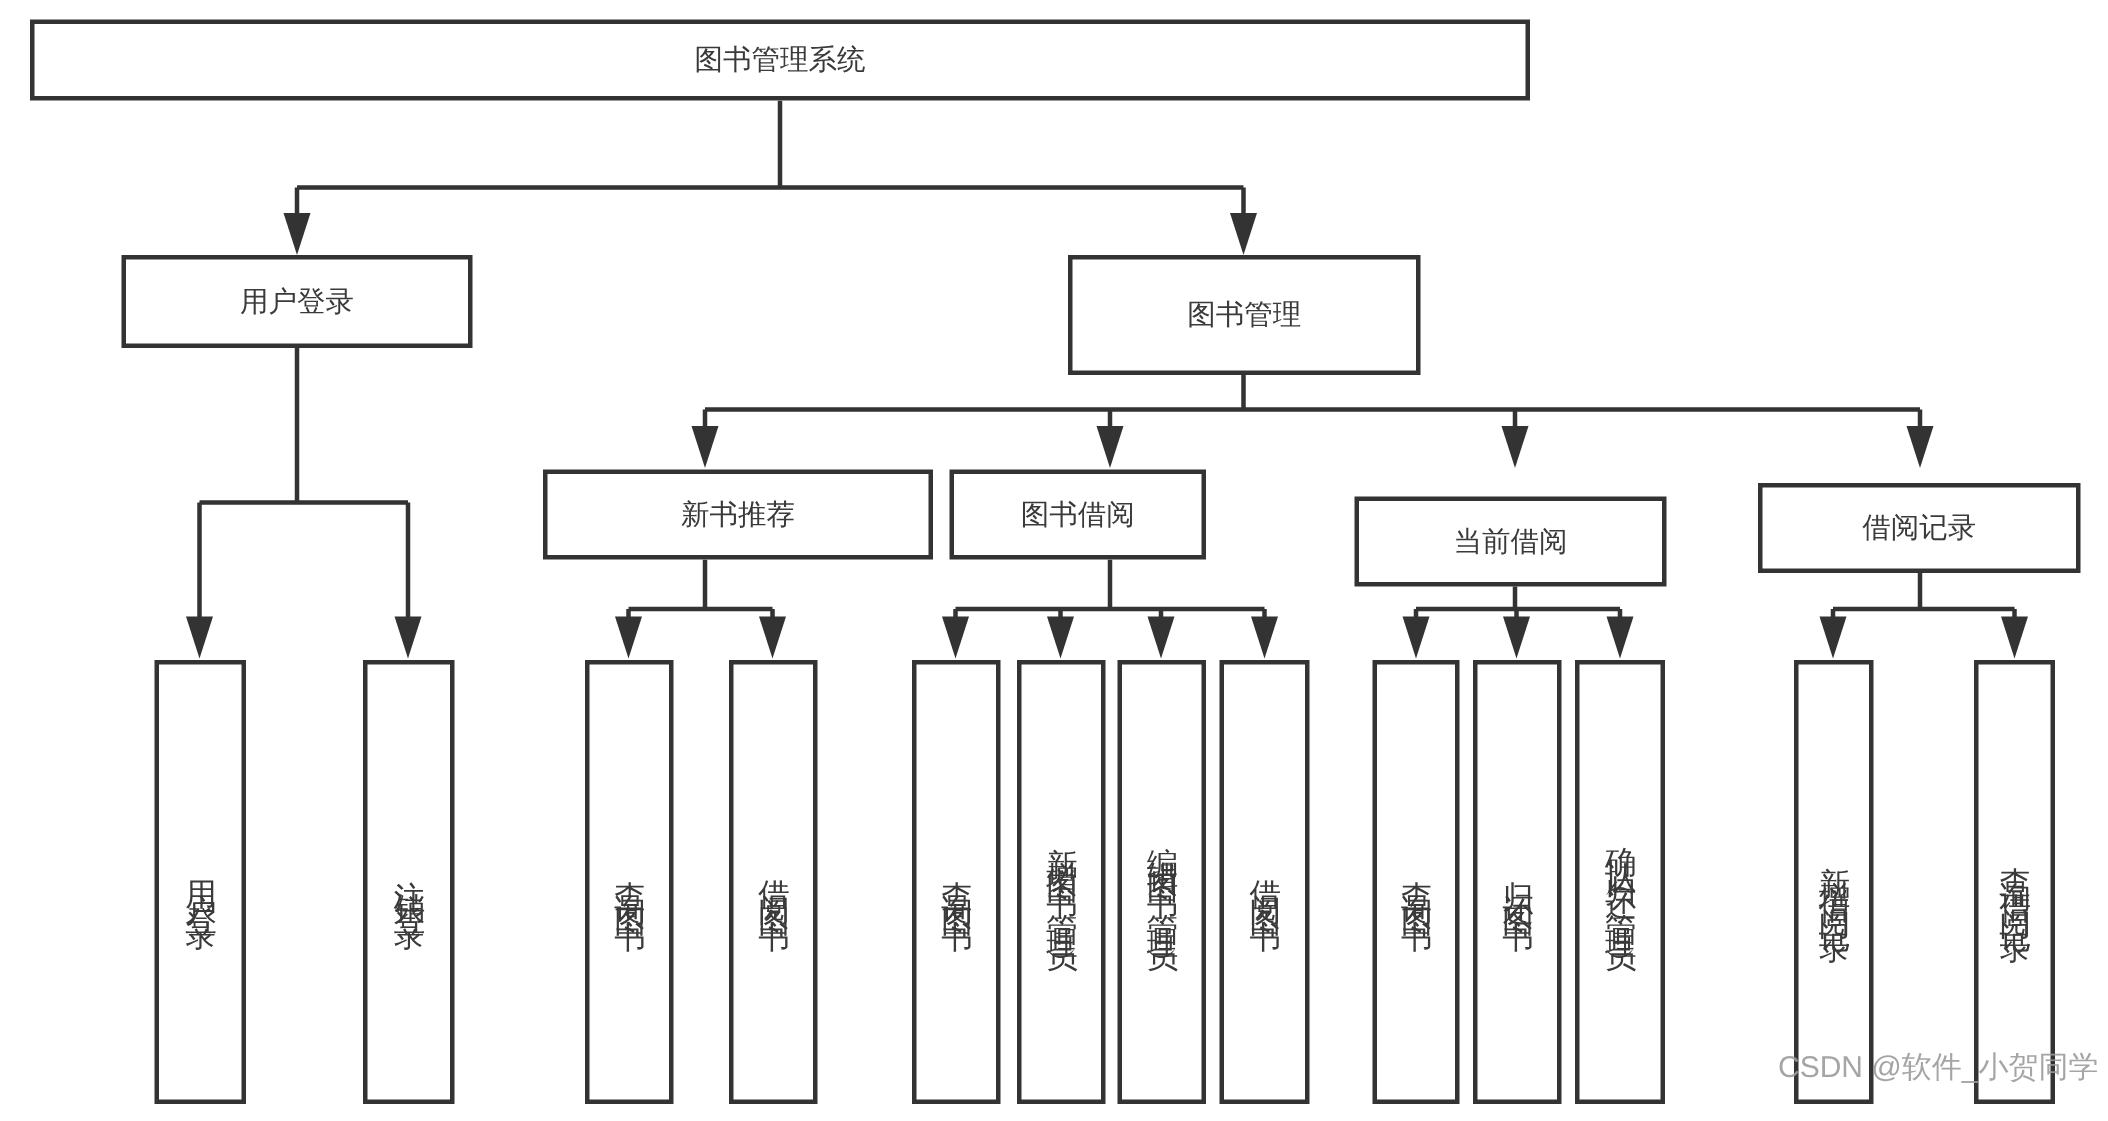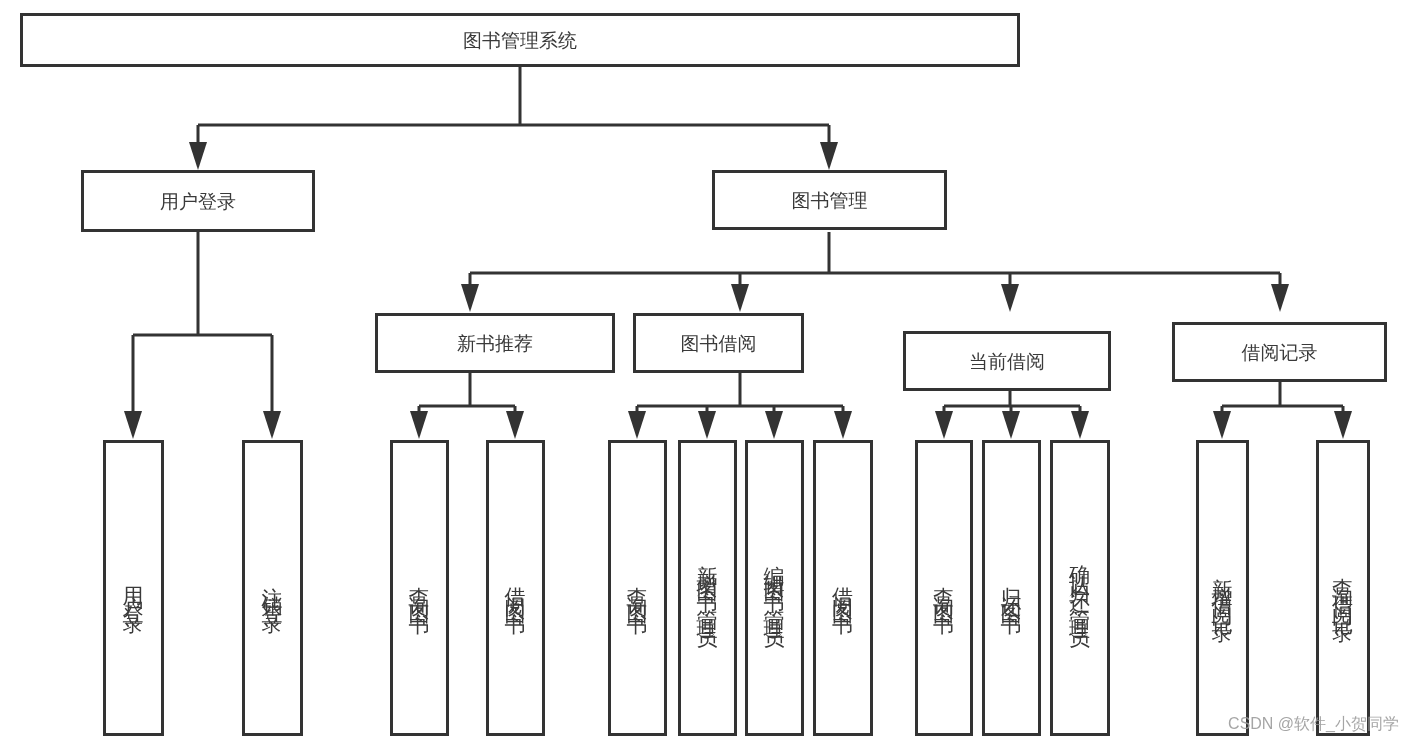--- a/index.html
+++ b/index.html
@@ -36,22 +36,22 @@
     writing-mode:vertical-rl;
     text-orientation:mixed;
     font-size:21px;
     line-height:1;
     letter-spacing:9px;
     white-space:nowrap;
   }
   #watermark{
     position:absolute;
     right:6px;
-    top:714px;
-    font-size:16px;
+    top:698px;
+    font-size:20px;
     color:var(--watermark);
     opacity:.9;
     z-index:5;
     white-space:nowrap;
   }
 </style>
 </head>
 <body>
 
 <div id="canvas">
@@ -87,25 +87,25 @@
     </g>
   </svg>
 
   <div class="box hbox" style="left:20px;top:13px;width:1000px;height:54px">
     <span class="label">图书管理系统</span>
   </div>
 
   <div class="box hbox" style="left:81px;top:170px;width:234px;height:62px">
     <span class="label">用户登录</span>
   </div>
-  <div class="box hbox" style="left:712px;top:170px;width:235px;height:60px">
+  <div class="box hbox" style="left:712px;top:170px;width:235px;height:80px">
     <span class="label">图书管理</span>
   </div>
 
-  <div class="box hbox" style="left:375px;top:313px;width:240px;height:60px">
+  <div class="box hbox" style="left:362px;top:313px;width:260px;height:60px">
     <span class="label">新书推荐</span>
   </div>
   <div class="box hbox" style="left:633px;top:313px;width:171px;height:60px">
     <span class="label">图书借阅</span>
   </div>
   <div class="box hbox" style="left:903px;top:331px;width:208px;height:60px">
     <span class="label">当前借阅</span>
   </div>
   <div class="box hbox" style="left:1172px;top:322px;width:215px;height:60px">
     <span class="label">借阅记录</span>

